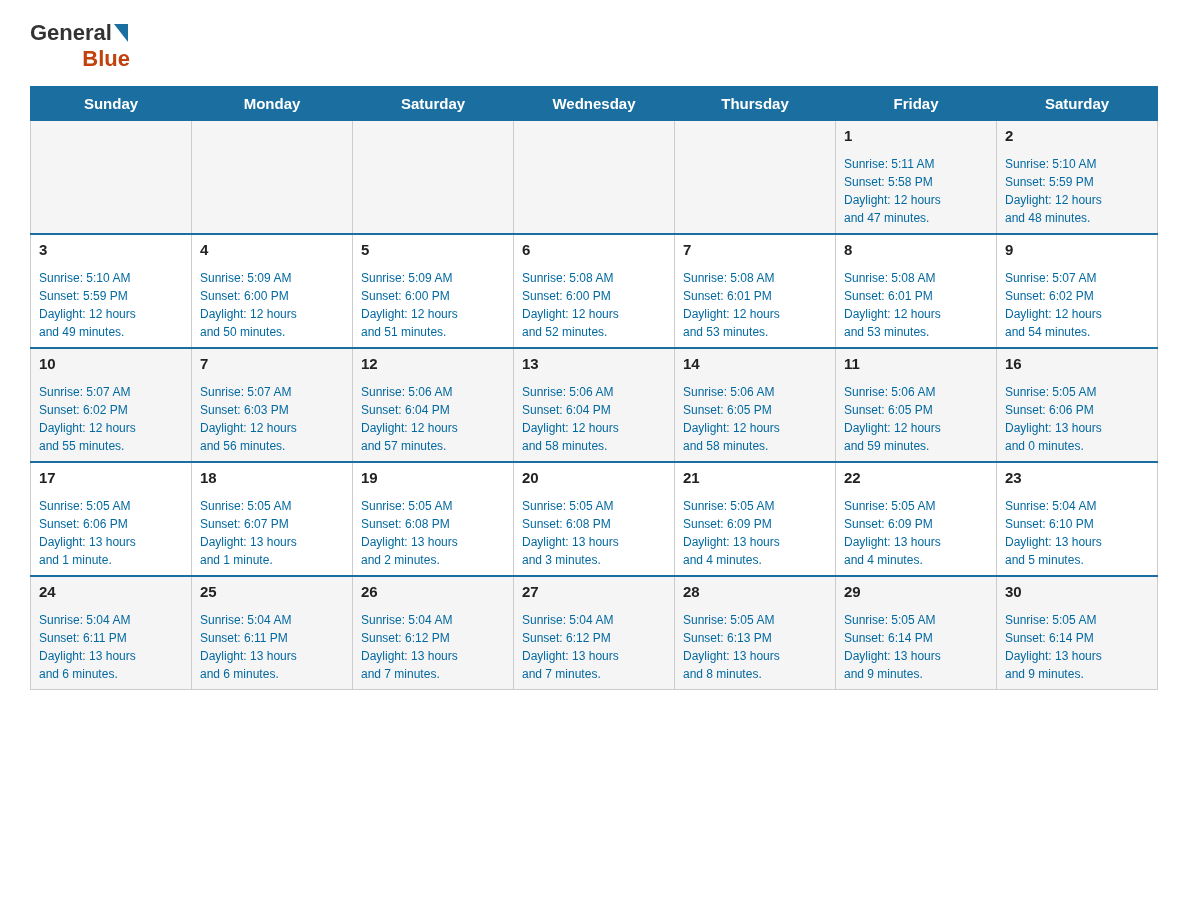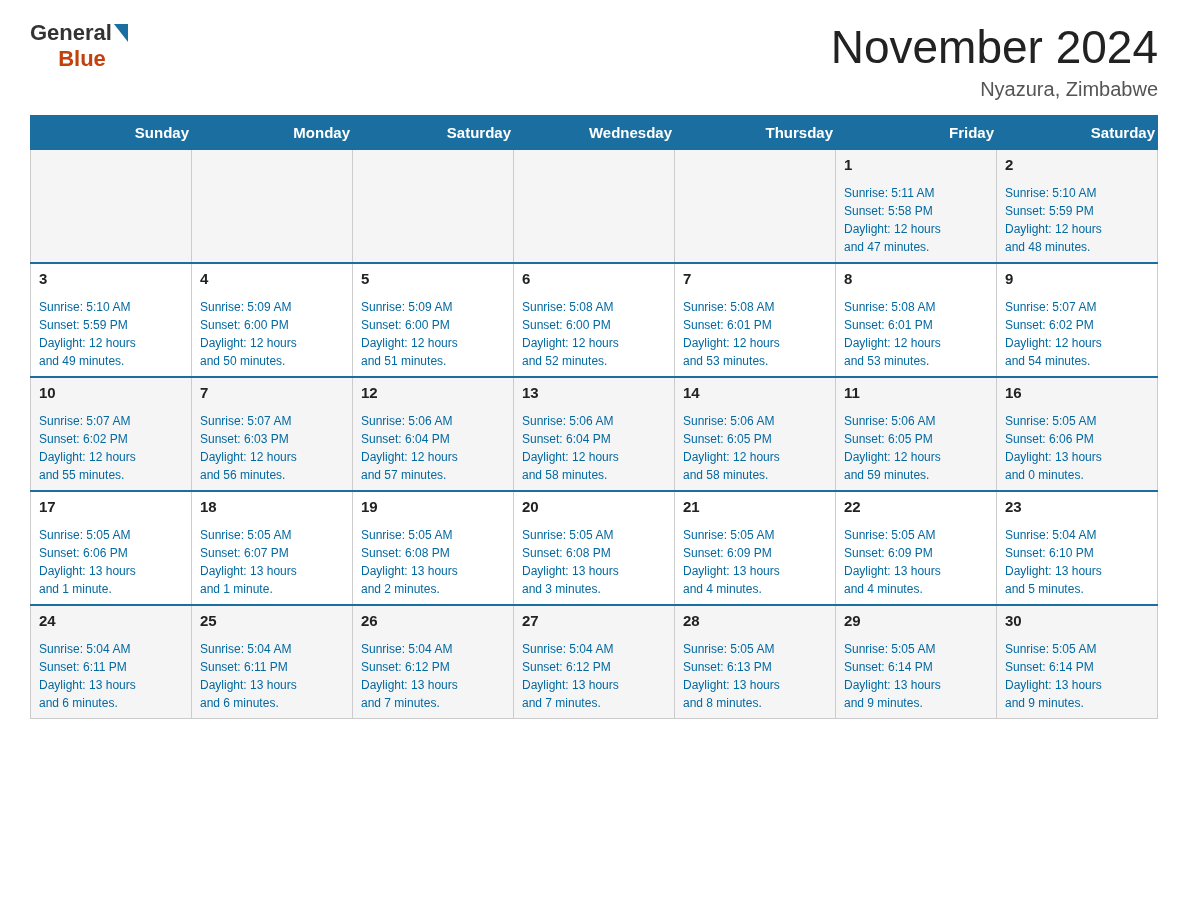--- a/index.html
+++ b/index.html
@@ -11,21 +11,21 @@
     }
     .header {
       display: flex;
       justify-content: space-between;
       align-items: flex-start;
       margin-bottom: 10px;
     }
     .logo {
       display: flex;
       flex-direction: column;
-      align-items: center;
+      align-items: flex-end;
     }
     .logo-top {
       display: flex;
       align-items: center;
       font-size: 22px;
       font-weight: bold;
       color: #333;
     }
     .logo-blue-triangle {
       width: 0;
@@ -60,21 +60,21 @@
       width: 100%;
       border-collapse: collapse;
       margin-top: 14px;
     }
     .calendar th {
       background-color: #1a6fa0;
       color: #fff;
       font-size: 15px;
       font-weight: bold;
       padding: 8px 2px;
-      text-align: right;
+      text-align: center;
       border: 1px solid #1a6fa0;
     }
     .calendar td {
       vertical-align: top;
       border: 1px solid #ccc;
       padding: 6px 8px;
       font-size: 12.5px;
       width: 14.28%;
       min-height: 90px;
       background: #fff;
@@ -108,24 +108,20 @@
 </head>
 <body>
 
 <div class="header">
   <div class="logo">
     <div class="logo-top">
       <span>General</span>
       <span class="logo-blue-triangle"></span>
     </div>
     <div class="logo-bottom">Blue</div>
-  </div>
-  <div class="title-area">
-    <div class="month-title">November 2024</div>
-    <div class="location">Nyazura, Zimbabwe</div>
   </div>
 </div>
 
 <table class="calendar">
   <thead>
     <tr>
     <th>Sunday</th>
         <th>Monday</th>
         <th>Saturday</th>
         <th>Wednesday</th>

